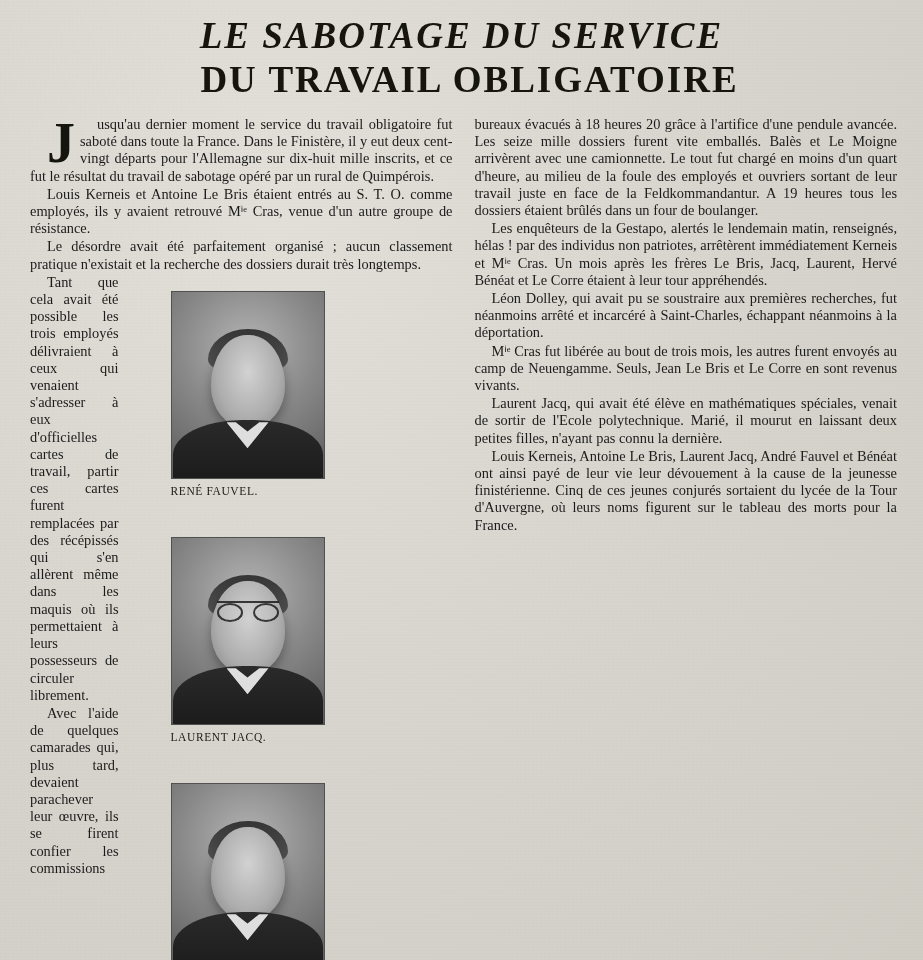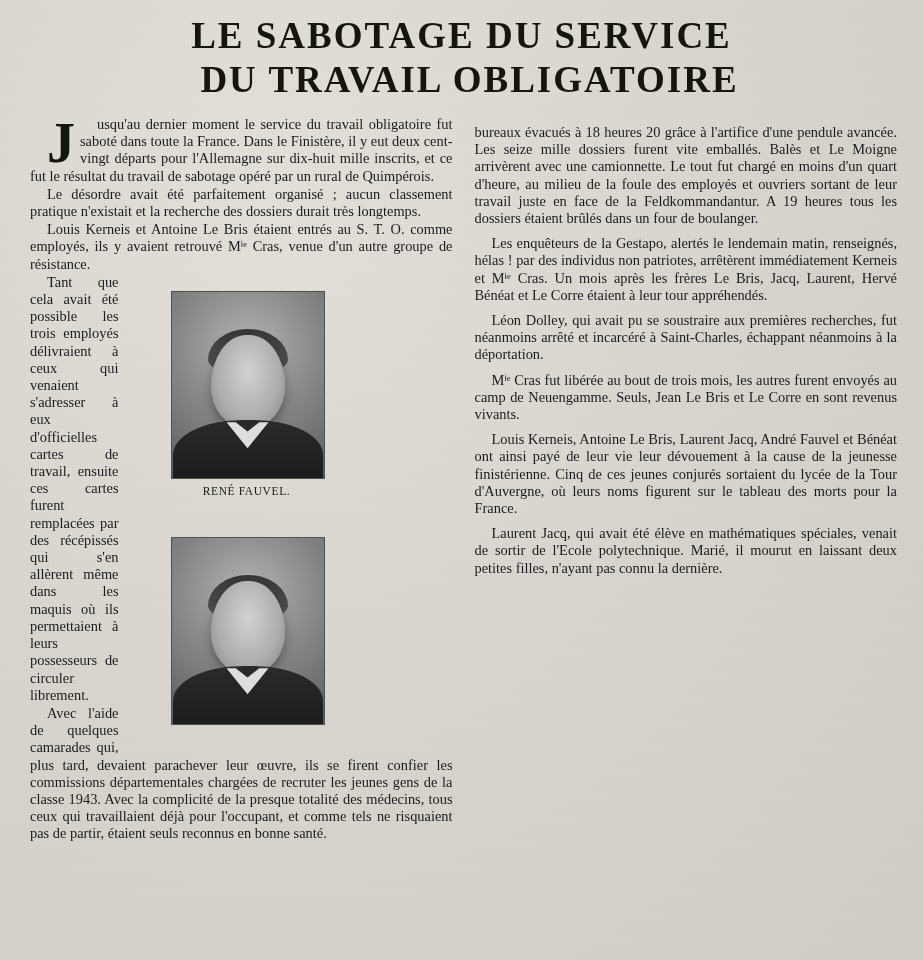--- a/index.html
+++ b/index.html
@@ -27,21 +27,21 @@
       repeating-linear-gradient(90deg, rgba(0,0,0,.02) 0 1px, rgba(255,255,255,0) 1px 4px);
   }
   .title{
     text-align:center;
     font-family:"Liberation Serif", serif;
     font-weight:700;
     letter-spacing:2px;
     color:#16160f;
     padding-top:14px;
   }
-  .title .l1{font-size:37px;line-height:43px;display:block;}
+  .title .l1{font-size:37px;line-height:43px;display:block;font-style:italic;}
   .title .l2{font-size:37px;line-height:45px;display:block;padding-left:16px;}
 
   .columns{
     position:relative;
     margin-top:14px;
     padding:0 26px 0 30px;
     display:flex;
     gap:22px;
     box-sizing:border-box;
   }
@@ -77,21 +77,20 @@
     float:right;
     width:322px;
     margin:3px 0 4px 12px;
     display:flex;
     flex-wrap:wrap;
     gap:8px 14px;
     justify-content:space-between;
   }
   .photo{
     width:152px;
-    text-align:center;
   }
   .photo .frame{
     width:152px;height:186px;
     background:#6e6a60;
     position:relative;
     overflow:hidden;
     filter:grayscale(100%);
     border:1px solid #55514a;
   }
   .photo .frame .bg{
@@ -154,78 +153,89 @@
     font-size:11.5px;
     letter-spacing:.6px;
     margin-top:4px;
     font-variant:small-caps;
     text-transform:uppercase;
     color:#1b1b16;
   }
   .tail{
     clear:both;
   }
-  .col-right p{margin:8px 0 1px 0;}
+  .col-right p{margin:0 0 1px 0;}
 </style>
 </head>
 <body>
 
 <div class="page">
   <div class="grain"></div>
 
   <div class="title">
     <span class="l1">LE SABOTAGE DU SERVICE</span>
     <span class="l2">DU TRAVAIL OBLIGATOIRE</span>
   </div>
 
   <div class="columns">
 
     <div class="col col-left">
 
       <p class="dropcap-p"><span class="dropcap">J</span><span>usqu'au dernier moment le service du travail obligatoire fut saboté dans toute la France. Dans le Finistère, il y eut deux cent-vingt départs pour l'Allemagne sur dix-huit mille inscrits, et ce fut le résultat du travail de sabotage opéré par un rural de Quimpérois.</span></p>
 
+      <p>Louis Kerneis et Antoine Le Bris étaient entrés au S. T. O. comme employés, ils y avaient retrouvé Mⁱᵉ Cras, venue d'un autre groupe de résistance.</p>
       <p>Le désordre avait été parfaitement organisé ; aucun classement pratique n'existait et la recherche des dossiers durait très longtemps.</p>
-      <p>Louis Kerneis et Antoine Le Bris étaient entrés au S. T. O. comme employés, ils y avaient retrouvé Mⁱᵉ Cras, venue d'un autre groupe de résistance.</p>
 
       <div class="photo-block">
         <figure class="photo">
           <div class="frame">
             <div class="bg"></div>
             <div class="hair"></div>
             <div class="head"></div>
             <div class="body"></div>
             <div class="collar"></div>
           </div>
           <figcaption class="caption">RENÉ FAUVEL.</figcaption>
         </figure>
 
+        <figure class="photo">
+          <div class="frame">
+            <div class="bg"></div>
+            <div class="hair"></div>
+            <div class="head"></div>
+            <div class="glasses"></div>
+            <div class="body"></div>
+            <div class="collar"></div>
+          </div>
+          <figcaption class="caption">LAURENT JACQ.</figcaption>
+        </figure>
 
         <figure class="photo">
           <div class="frame">
             <div class="bg"></div>
             <div class="hair"></div>
             <div class="head"></div>
             <div class="body"></div>
             <div class="collar"></div>
           </div>
 
         </figure>
 
       </div>
 
-      <p>Tant que cela avait été possible les trois employés délivraient à ceux qui venaient s'adresser à eux d'officielles cartes de travail, ensuite ces cartes furent remplacées par des récépissés qui s'en allèrent même dans les maquis où ils permettaient à leurs possesseurs de circuler librement.</p>
+      <p>Tant que cela avait été possible les trois employés délivraient à ceux qui venaient s'adresser à eux d'officielles cartes de travail, partir ces cartes furent remplacées par des récépissés qui s'en allèrent même dans les maquis où ils permettaient à leurs possesseurs de circuler librement.</p>
       <p>Avec l'aide de quelques camarades qui, plus tard, devaient parachever leur œuvre, ils se firent confier les commissions départementales chargées de recruter les jeunes gens de la classe 1943. Avec la complicité de la presque totalité des médecins, tous ceux qui travaillaient déjà pour l'occupant, et comme tels ne risquaient pas de partir, étaient seuls reconnus en bonne santé.</p>
 
       <div class="tail"></div>
 
     </div>
 
     <div class="col col-right">
       <p class="noind">bureaux évacués à 18 heures 20 grâce à l'artifice d'une pendule avancée. Les seize mille dossiers furent vite emballés. Balès et Le Moigne arrivèrent avec une camionnette. Le tout fut chargé en moins d'un quart d'heure, au milieu de la foule des employés et ouvriers sortant de leur travail juste en face de la Feldkommandantur. A 19 heures tous les dossiers étaient brûlés dans un four de boulanger.</p>
       <p>Les enquêteurs de la Gestapo, alertés le lendemain matin, renseignés, hélas ! par des individus non patriotes, arrêtèrent immédiatement Kerneis et Mⁱᵉ Cras. Un mois après les frères Le Bris, Jacq, Laurent, Hervé Bénéat et Le Corre étaient à leur tour appréhendés.</p>
       <p>Léon Dolley, qui avait pu se soustraire aux premières recherches, fut néanmoins arrêté et incarcéré à Saint-Charles, échappant néanmoins à la déportation.</p>
       <p>Mⁱᵉ Cras fut libérée au bout de trois mois, les autres furent envoyés au camp de Neuengamme. Seuls, Jean Le Bris et Le Corre en sont revenus vivants.</p>
+      <p>Laurent Jacq, qui avait été élève en mathématiques spéciales, venait de sortir de l'Ecole polytechnique. Marié, il mourut en laissant deux petites filles, n'ayant pas connu la dernière.</p>
       <p>Louis Kerneis, Antoine Le Bris, Laurent Jacq, André Fauvel et Bénéat ont ainsi payé de leur vie leur dévouement à la cause de la jeunesse finistérienne. Cinq de ces jeunes conjurés sortaient du lycée de la Tour d'Auvergne, où leurs noms figurent sur le tableau des morts pour la France.</p>
-      <p>Laurent Jacq, qui avait été élève en mathématiques spéciales, venait de sortir de l'Ecole polytechnique. Marié, il mourut en laissant deux petites filles, n'ayant pas connu la dernière.</p>
     </div>
 
   </div>
 </div>
 
 </body></html>

